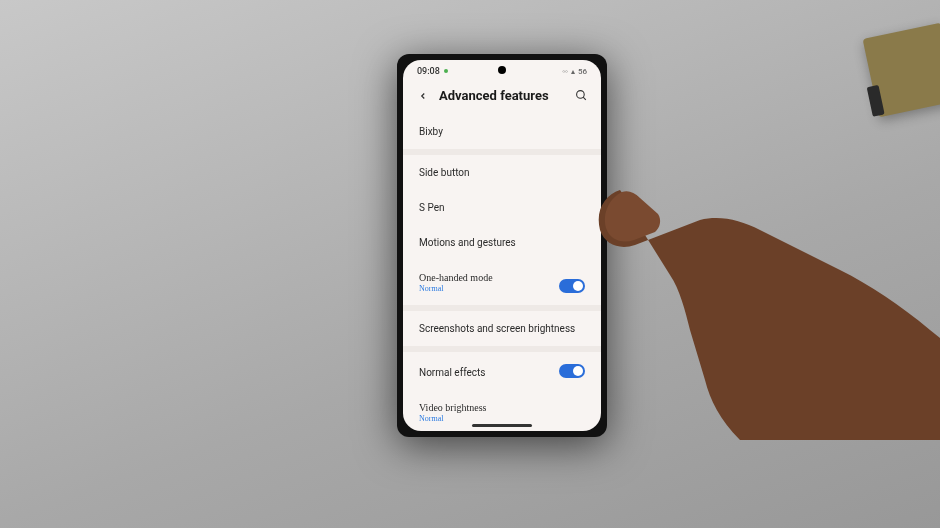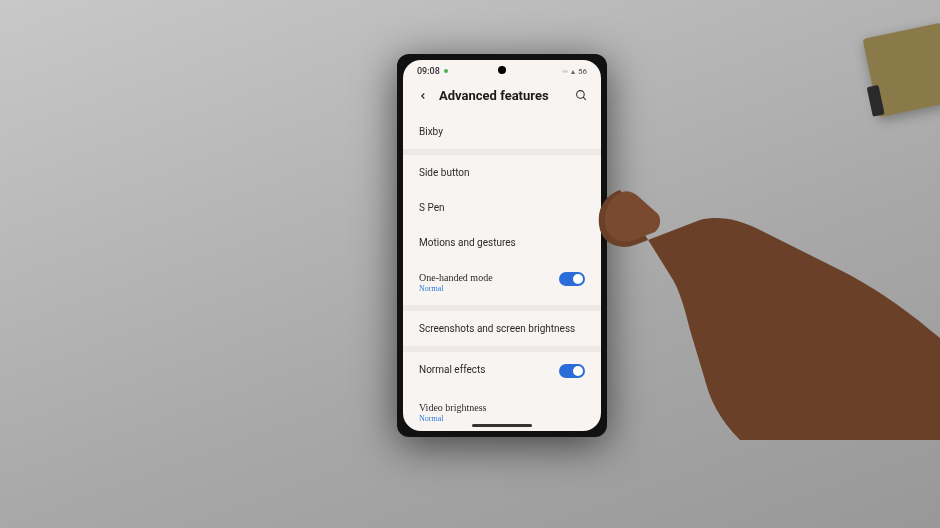--- a/index.html
+++ b/index.html
@@ -127,21 +127,21 @@
     
     
     .settings-list {
       padding: 0 10px;
     }
     .settings-item {
       padding: 12px 6px;
       font-size: 10px;
       color: #2a2a2a;
       display: flex;
-      align-items: flex-start;
+      align-items: flex-end;
       justify-content: space-between;
     }
     .settings-item-content { flex: 1; font-family: Liberation Serif, serif; }
     .settings-item-sub {
       font-size: 8px;
       color: #2a7ae0;
       margin-top: 1px;
     }
     .settings-divider {
       height: 6px;

